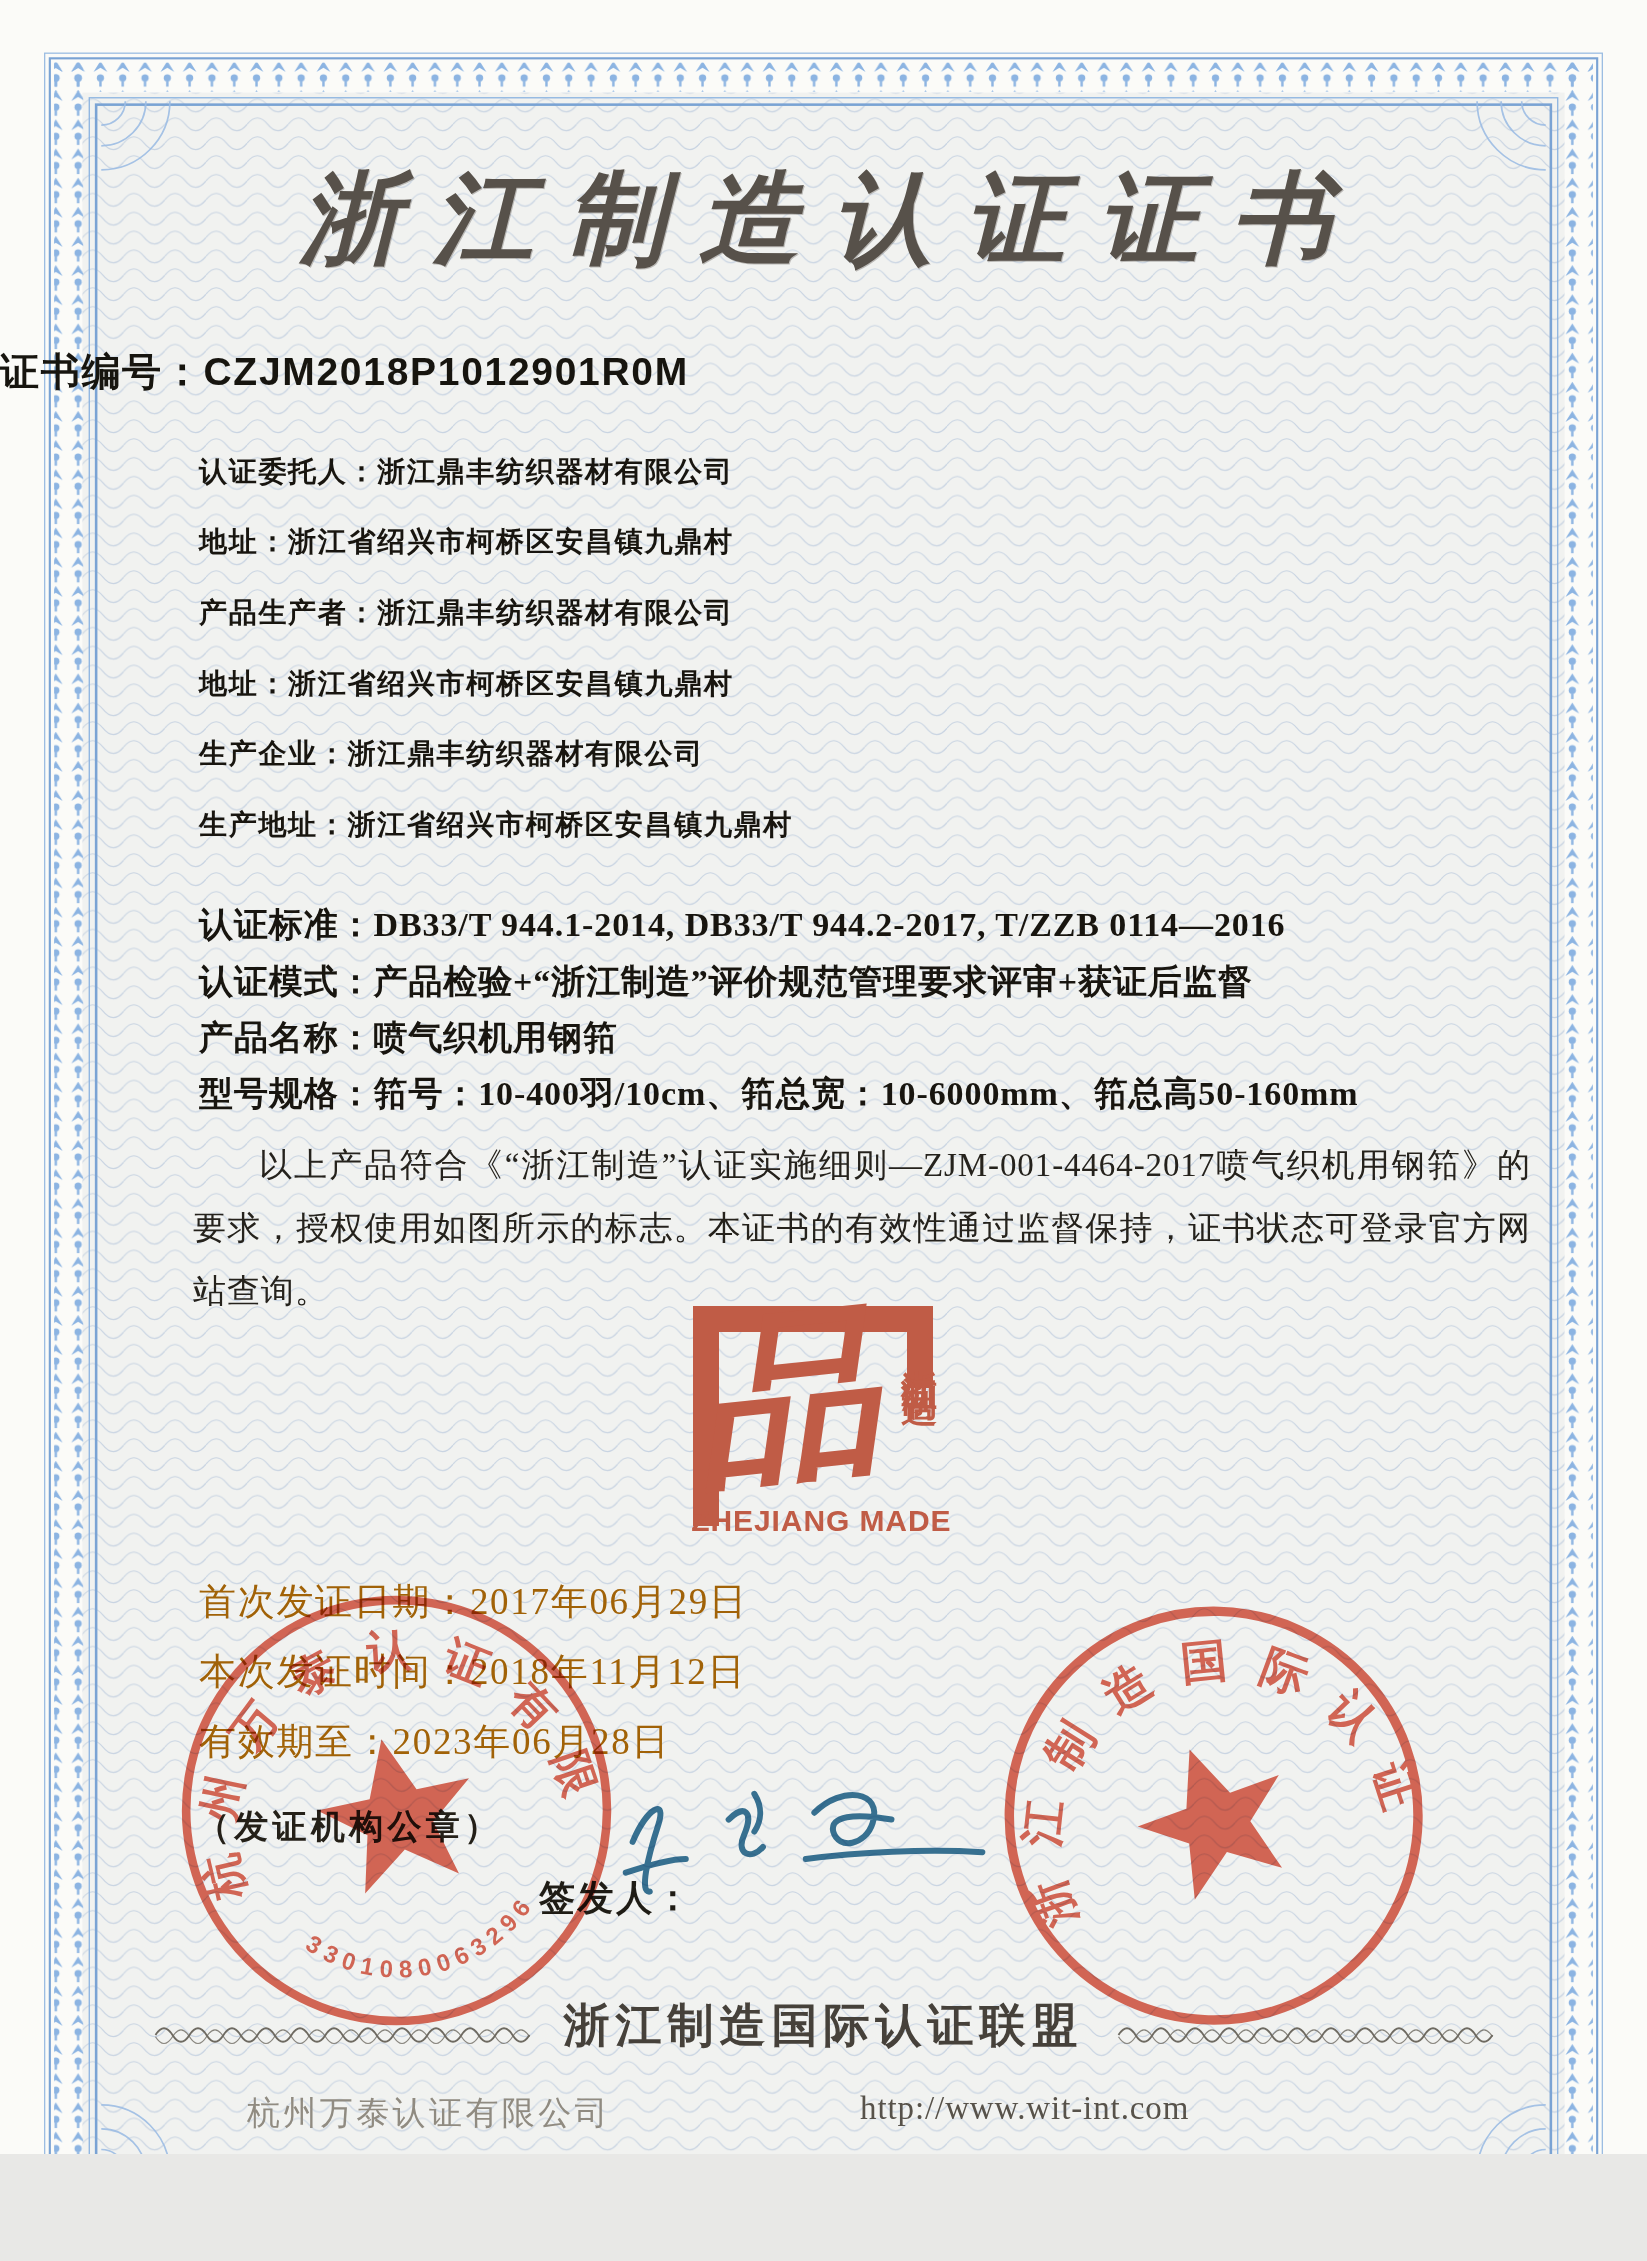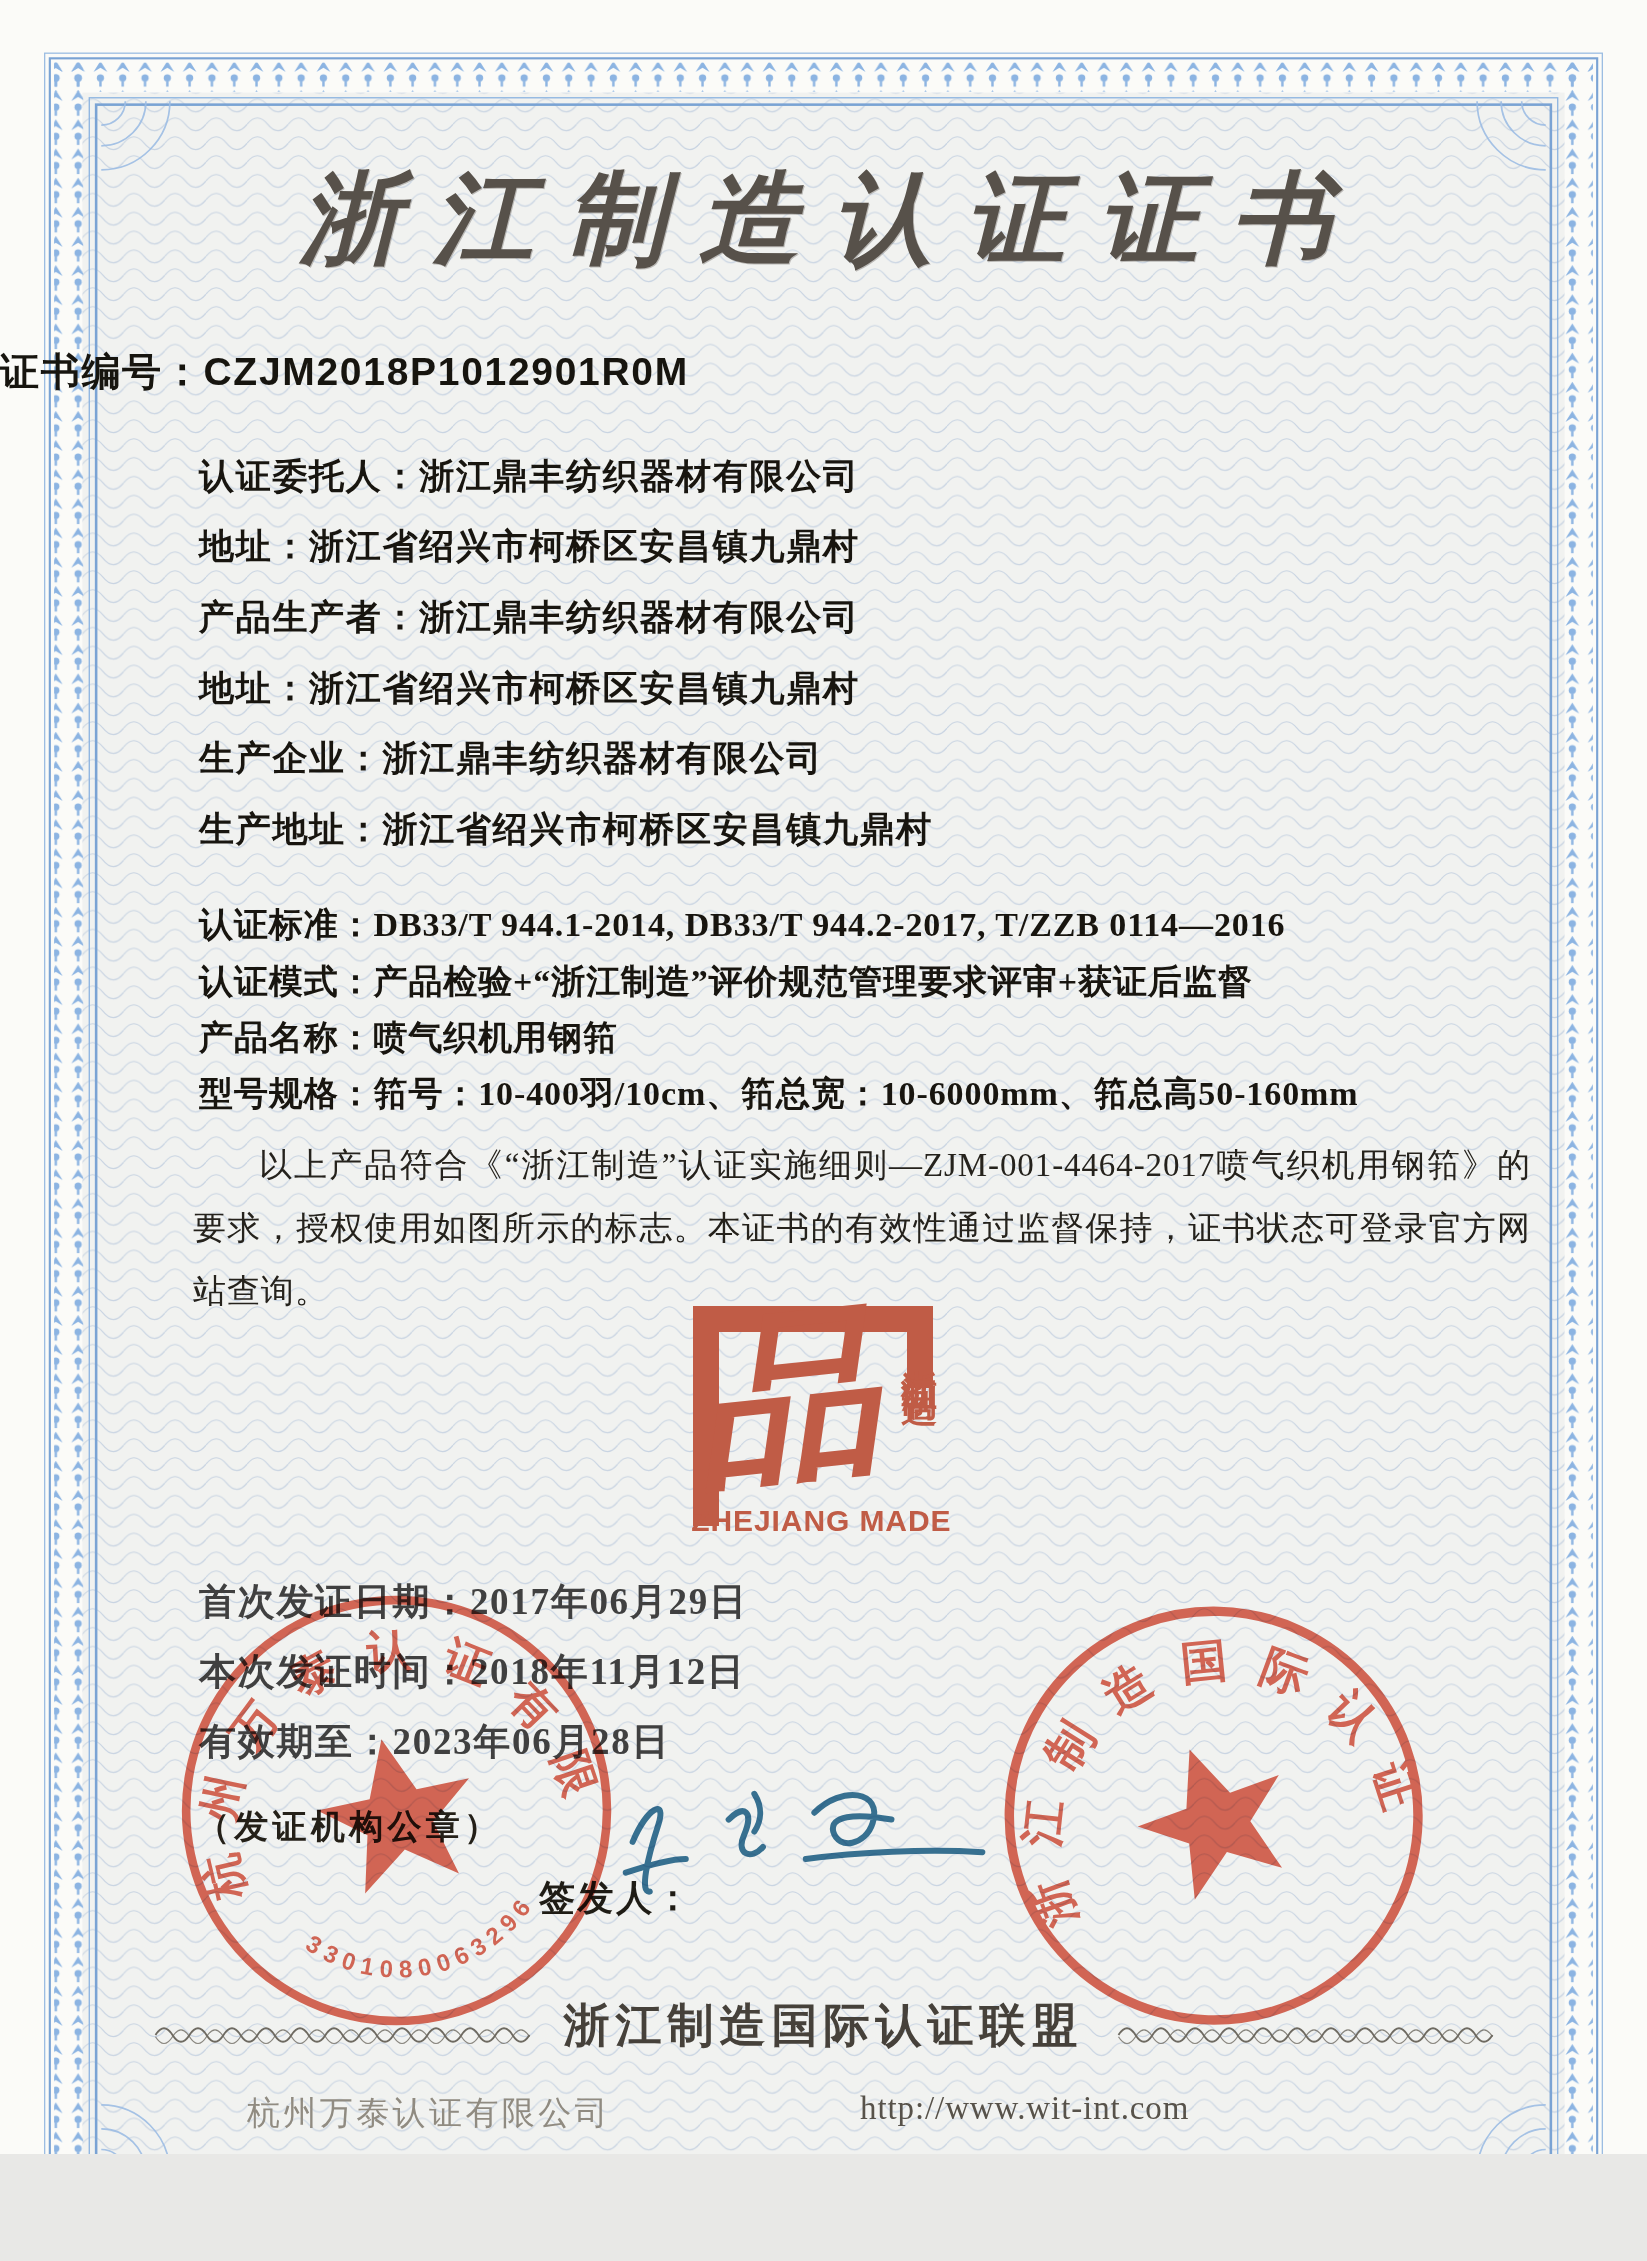--- a/index.html
+++ b/index.html
@@ -21,21 +21,21 @@
     text-shadow:0.9px 0.9px 0 rgba(87,81,74,.35);
     font-family:"Liberation Serif","DejaVu Serif",serif;
   }
   .certno{
     top:345px;left:0;width:1647px;text-align:left;
     font-size:39px;font-weight:700;color:#17150f;
     letter-spacing:1.7px;
     font-family:"Liberation Sans","DejaVu Sans",sans-serif;
   }
   .row{left:199px;font-weight:700;color:#18150f;white-space:nowrap;}
-  .field{font-size:35px;letter-spacing:1.7px;}
+  .field{font-size:28px;letter-spacing:1.7px;}
   .spec{font-size:34px;letter-spacing:0.9px;}
   .statement{
     top:1134px;left:193px;width:1338px;
     font-size:33px;line-height:63px;color:#25221c;
     text-indent:2em;text-align:justify;letter-spacing:0.9px;
   }
 
   
   .logo{top:1291px;left:693px;width:257px;height:273px;}
   .logo .bar{position:absolute;background:#c05c46;}
@@ -51,21 +51,21 @@
     font-size:36px;font-weight:700;color:#c05c46;letter-spacing:6.9px;
     font-family:"Liberation Sans","DejaVu Sans",sans-serif;
   }
   .logo .caption{
     position:absolute;left:-1.7px;top:213px;width:257px;
     font-size:30px;font-weight:700;color:#c05c46;letter-spacing:0.9px;
     white-space:nowrap;
     font-family:"Liberation Sans","DejaVu Sans",sans-serif;
   }
 
-  .date-row{left:199px;font-size:37px;font-weight:700;color:#404040;white-space:nowrap;letter-spacing:1.7px;}
+  .date-row{left:199px;font-size:37px;font-weight:400;color:#a16207;white-space:nowrap;letter-spacing:1.7px;}
   .sealnote{top:1804px;left:196px;font-size:34px;color:#242018;letter-spacing:4.3px;font-weight:600;}
   .signlabel{top:1853px;left:539px;font-size:36px;color:#1f1c15;font-weight:600;letter-spacing:2.6px;margin-top:21px;}
 
   .stamp{mix-blend-mode:multiply;opacity:.85;}
   .sig{mix-blend-mode:multiply;}
 
   .alliance{
     top:1995px;left:0;width:1647px;text-align:center;
     font-size:46px;font-weight:700;color:#46413a;letter-spacing:6px;
     font-family:"Liberation Sans","DejaVu Sans",sans-serif;

